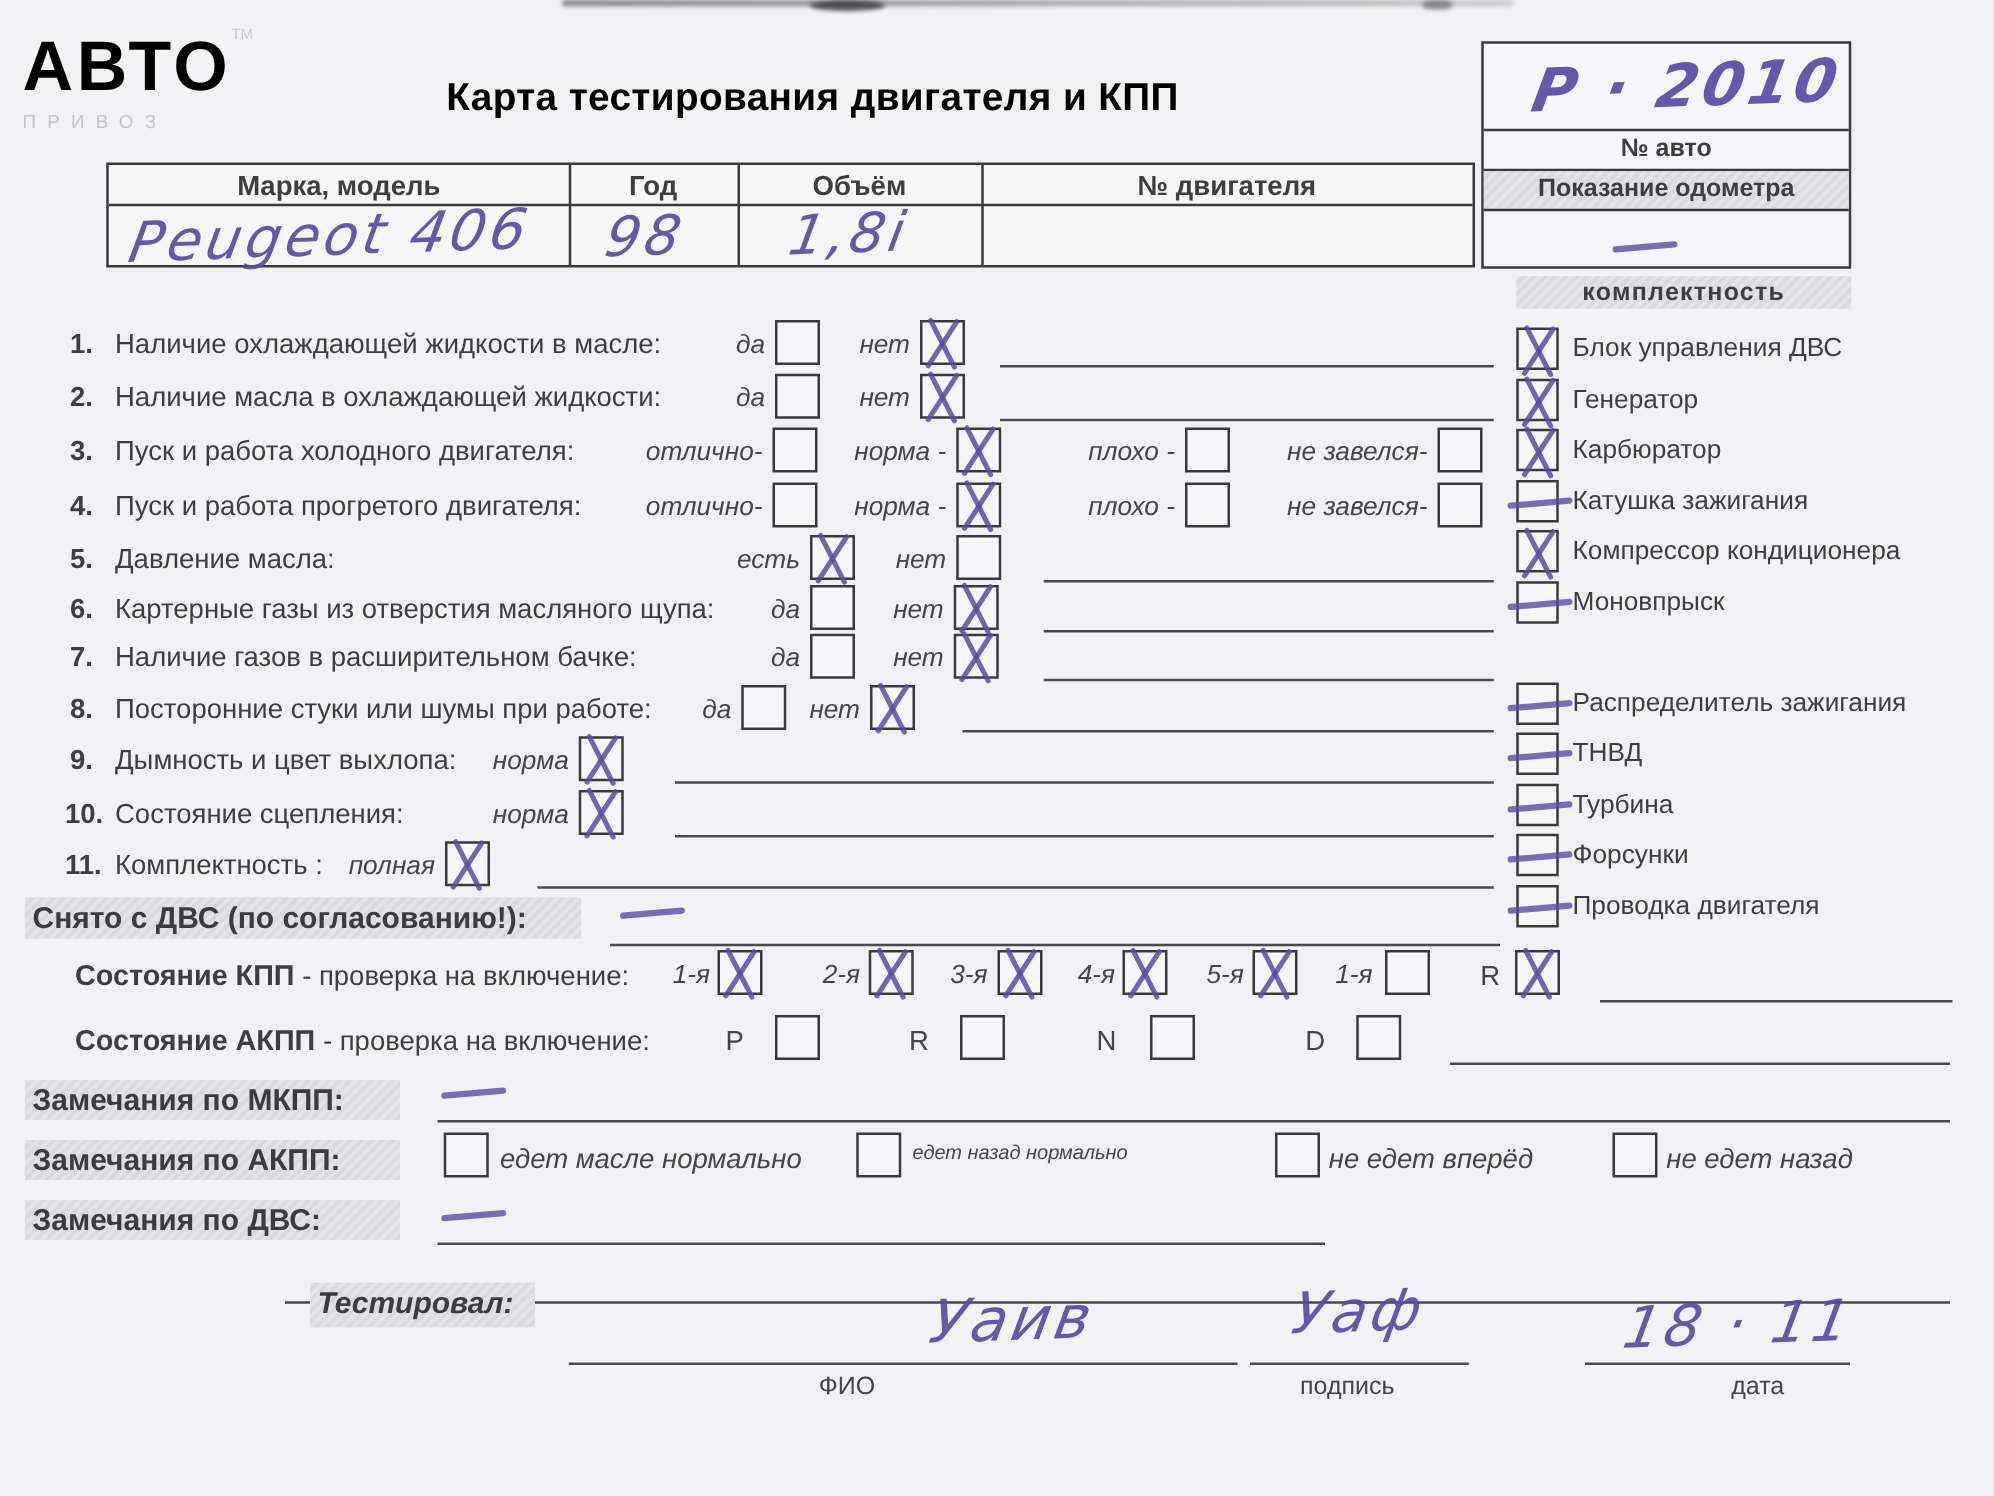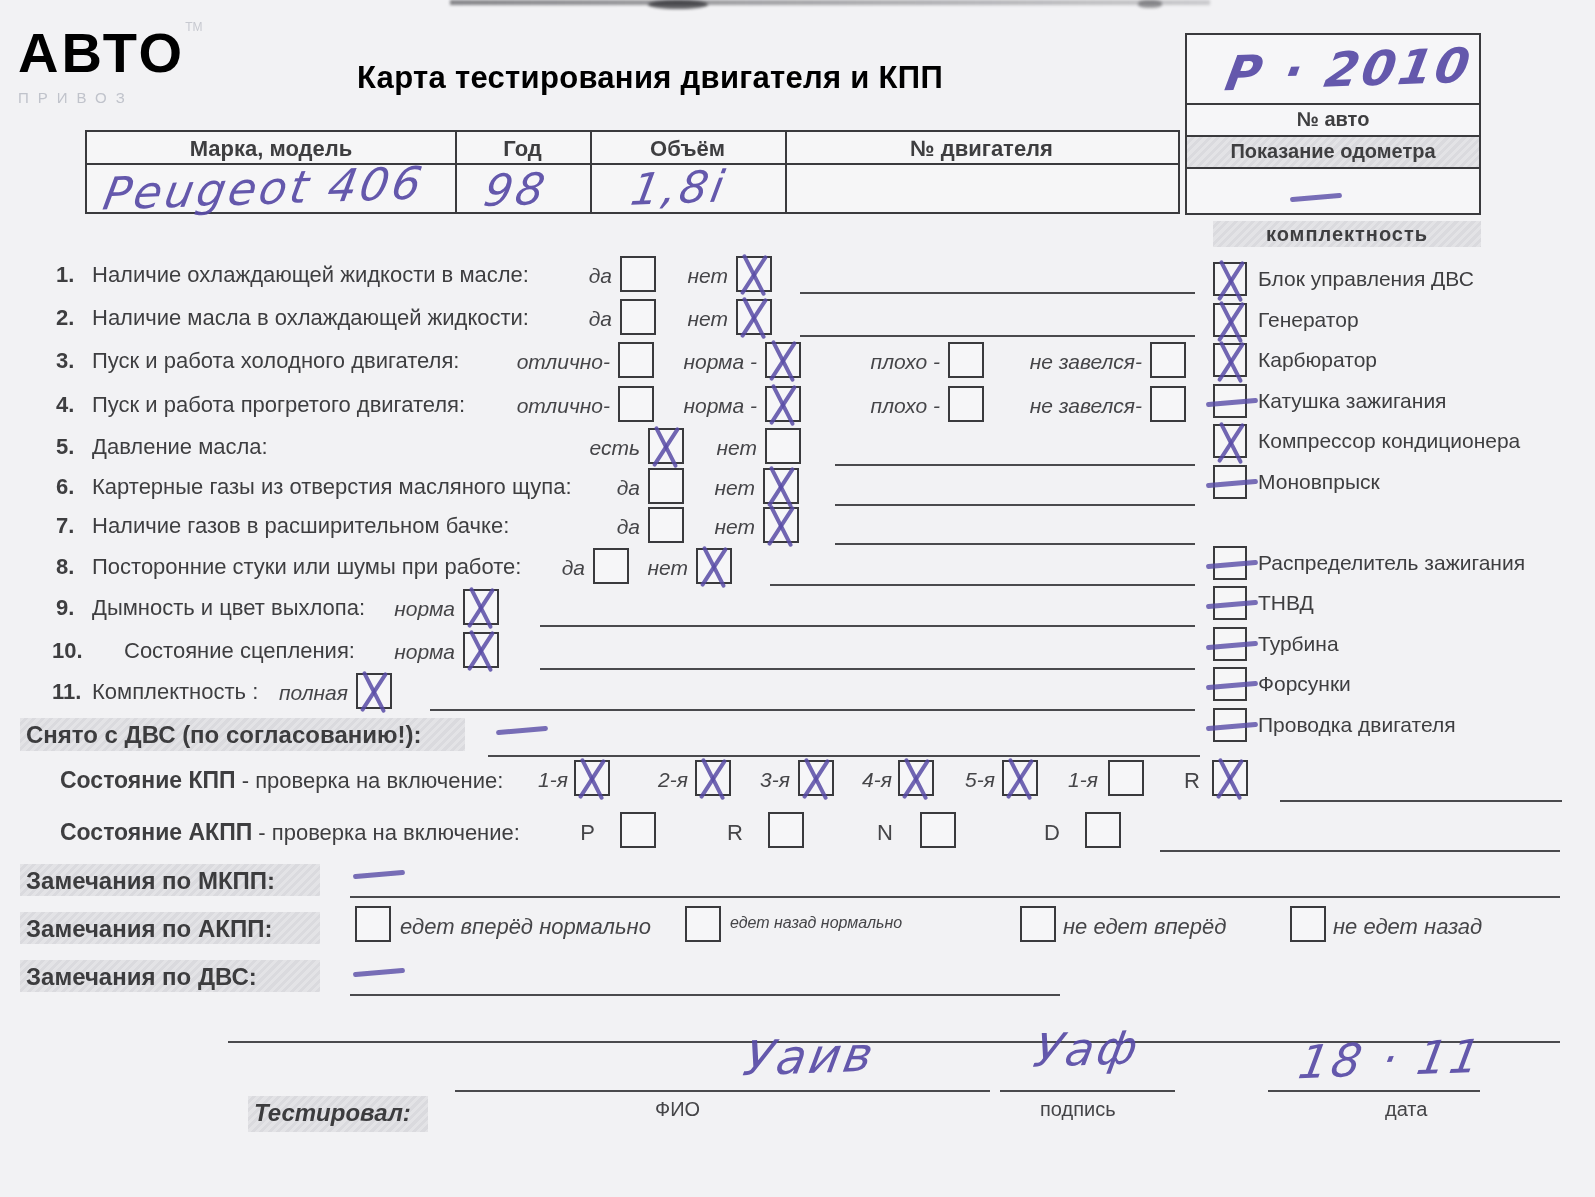--- a/index.html
+++ b/index.html
@@ -234,21 +234,21 @@
     <span class="lbl" style="left:92px;">Дымность и цвет выхлопа:</span>
     <span class="opt" style="left:355px;width:100px;">норма</span>
     <span class="cb" style="left:463px;">
         <i class="mk mark-x"></i>
       </span>
     <span class="uline" style="left:540px;width:655px;"></span>
   </div>
 
   <div class="row" style="top:632px;">
     <span class="num" style="left:52px;">10.</span>
-    <span class="lbl" style="left:92px;margin-left:32px;">Состояние сцепления:</span>
+    <span class="lbl" style="left:92px;">Состояние сцепления:</span>
     <span class="opt" style="left:355px;width:100px;">норма</span>
     <span class="cb" style="left:463px;">
         <i class="mk mark-x"></i>
       </span>
     <span class="uline" style="left:540px;width:655px;"></span>
   </div>
 
   <div class="row" style="top:673px;">
     <span class="num" style="left:52px;">11.</span>
     <span class="lbl" style="left:92px;">Комплектность :</span>
@@ -333,21 +333,21 @@
     </span>
   <span class="wline" style="left:350px;top:896px;width:1210px;"></span>
 
   <div class="abs secbar graybar" style="left:20px;top:912px;width:300px;height:32px;">
     <span class="sec" style="position:static;">Замечания по АКПП:</span>
   </div>
   <div class="abs" style="left:0;top:906px;width:100%;height:44px;">
     <span class="cb" style="left:355px;">
         <i class="mk"></i>
       </span>
-    <span class="opt" style="left:400px;width:260px;text-align:left;font-size:22px;">едет вперёд нормально</span>
+    <span class="opt" style="left:400px;width:260px;text-align:left;font-size:22px;">едет масле нормально</span>
     <span class="cb" style="left:685px;">
         <i class="mk"></i>
       </span>
     <span class="opt" style="left:730px;width:260px;text-align:left;font-size:16px;">едет назад нормально</span>
     <span class="cb" style="left:1020px;">
         <i class="mk"></i>
       </span>
     <span class="opt" style="left:1063px;width:200px;text-align:left;font-size:22px;">не едет вперёд</span>
     <span class="cb" style="left:1290px;">
         <i class="mk"></i>
@@ -427,21 +427,21 @@
     <span class="eq-lbl" style="left:1258px;">Форсунки</span>
   </div>
   <div class="abs" style="left:0;top:708px;width:100%;height:36px;">
     <span class="eq-cb" style="left:1213px;">
         <i class="mk mark-dash"></i>
       </span>
     <span class="eq-lbl" style="left:1258px;">Проводка двигателя</span>
   </div>
 
   <span class="wline" style="left:228px;top:1041px;width:1332px;"></span>
-  <div class="abs secbar graybar" style="left:248px;top:1096px;width:180px;height:36px;">
+  <div class="abs secbar graybar" style="left:248px;top:1026px;width:180px;height:36px;">
     <span class="sec" style="position:static;font-style:italic;">Тестировал:</span>
   </div>
   <span class="hw" style="left:745px;top:1028px;font-size:48px;">Уаив</span>
   <span class="wline" style="left:455px;top:1090px;width:535px;"></span>
   <span class="small-lab" style="left:655px;top:1098px;">ФИО</span>
   <span class="hw" style="left:1035px;top:1022px;font-size:46px;">Уаф</span>
   <span class="wline" style="left:1000px;top:1090px;width:175px;"></span>
   <span class="small-lab" style="left:1040px;top:1098px;">подпись</span>
   <span class="hw" style="left:1300px;top:1032px;font-size:46px;">18 · 11</span>
   <span class="wline" style="left:1268px;top:1090px;width:212px;"></span>

